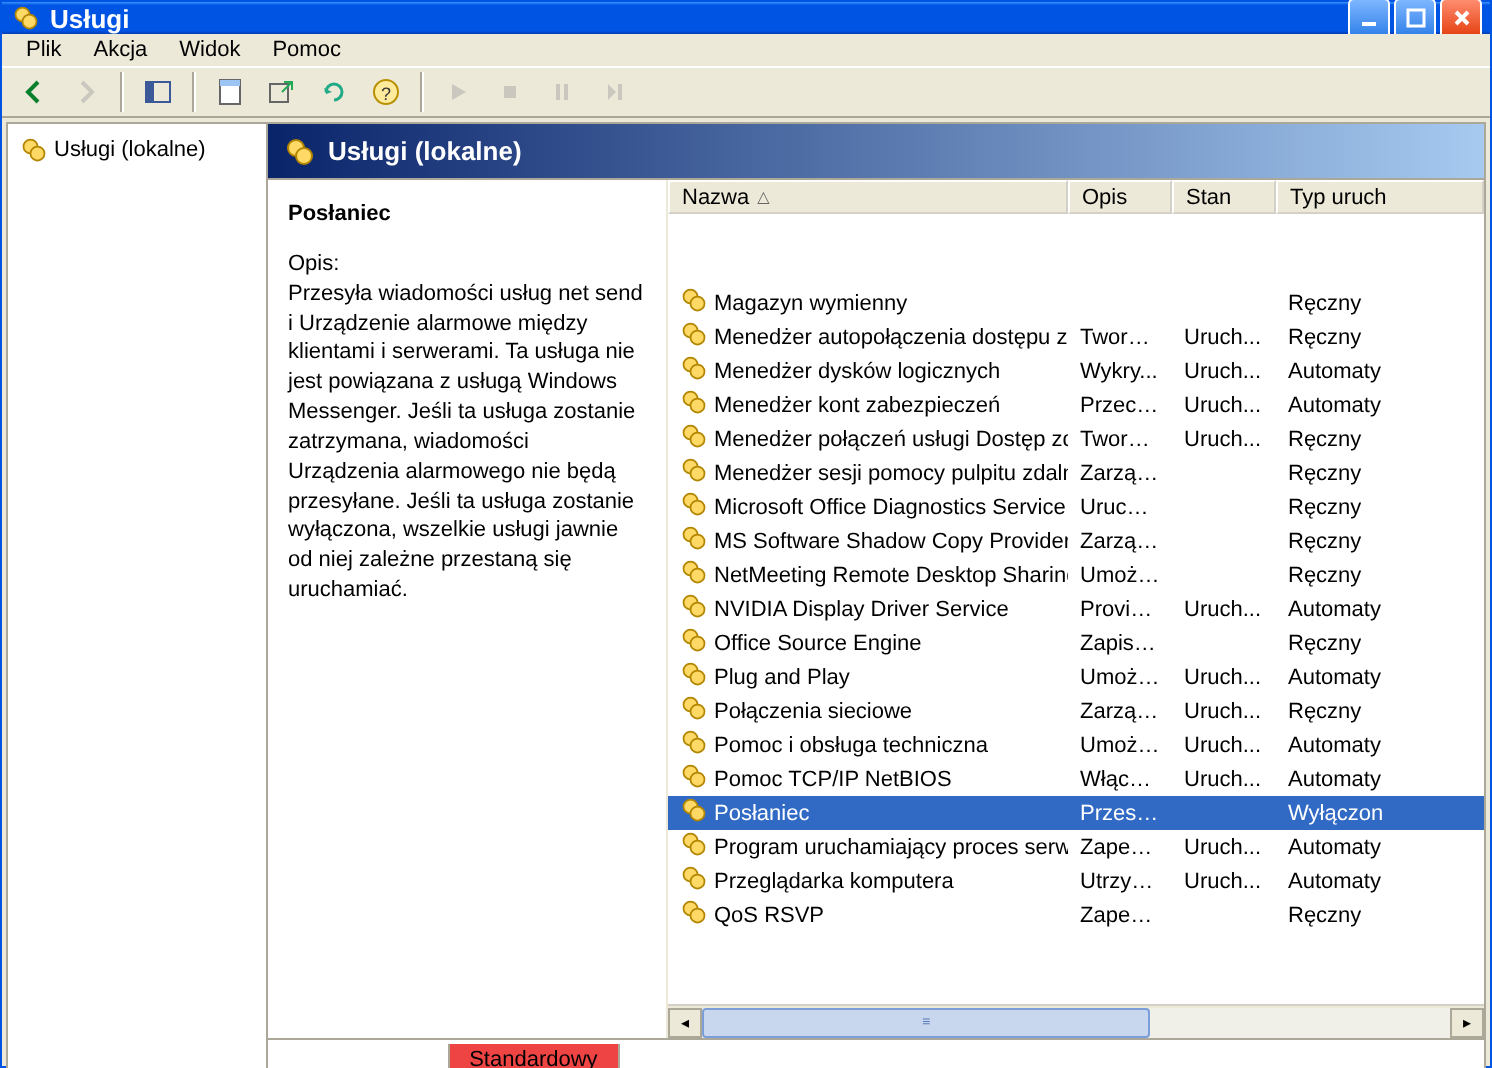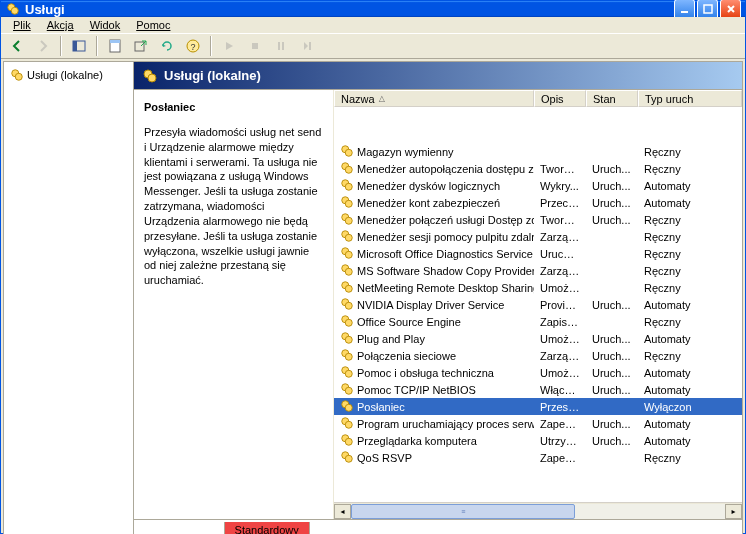--- a/index.html
+++ b/index.html
@@ -8,21 +8,21 @@
 
 .titlebar { height: 16px; background: linear-gradient(to bottom, #3a93ff 0%, #0054e3 10%, #0054e3 90%, #003db3 100%); display: flex; align-items: center; padding: 0 4px; color: #fff; font-size: 13px; font-weight: bold; }
 .titlebar .title-icon { width: 16px; height: 16px; margin-right: 4px; display: flex; align-items: center; justify-content: center; }
 .titlebar .title-text { flex: 1; }
 .winbtns { display: flex; gap: 2px; }
 .winbtn { width: 21px; height: 21px; border: 1px solid #fff; border-radius: 3px; display: flex; align-items: center; justify-content: center; font-family: Arial; }
 .winbtn.min, .winbtn.max { background: linear-gradient(to bottom, #7eb6ff, #2b7de8); }
 .winbtn.close { background: linear-gradient(to bottom, #ff8d70, #e33b0a); }
 .winbtn svg { width: 12px; height: 12px; }
 
-.menubar { height: 22px; background: #ece9d8; border-bottom: 1px solid #fff; display: flex; align-items: flex-start; padding: 0 4px; font-size: 11px; text-decoration: underline; }
+.menubar { height: 22px; background: #ece9d8; border-bottom: 1px solid #fff; display: flex; align-items: flex-start; padding: 0 4px; font-size: 11px; }
 .menubar span { padding: 2px 8px; cursor: default; }
 
 .toolbar { height: 28px; background: #ece9d8; border-bottom: 1px solid #aca899; display: flex; align-items: center; padding: 0 4px; gap: 2px; }
 .tbtn { width: 24px; height: 24px; display: flex; align-items: center; justify-content: center; border: 1px solid transparent; cursor: default; }
 .tbtn.disabled { opacity: 0.4; }
 .tsep { width: 1px; height: 20px; margin: 0 3px; border-left: 1px solid #aca899; border-right: 1px solid #fff; }
 .tbtn svg { width: 16px; height: 16px; }
 
 .content { flex: 1; display: flex; border: 1px solid #aca899; margin: 2px; background: #fff; }
 .tree { width: 130px; border-right: 1px solid #aca899; padding: 4px; font-size: 11px; }
@@ -196,20 +196,21 @@
         <svg width="16" height="16" viewBox="0 0 16 16">
             <circle cx="6" cy="6" r="4" fill="#ffd966" stroke="#b38600"></circle>
             <circle cx="10" cy="10" r="4" fill="#ffd966" stroke="#b38600"></circle>
           </svg>
         <span>Usługi (lokalne)</span>
       </div>
 
       <div class="body-area">
         <div class="desc-pane">
           <span class="desc-title">Posłaniec</span>
+          <span class="desc-label">Opis:</span>
           <span>Przesyła wiadomości usług net send i Urządzenie alarmowe między klientami i serwerami. Ta usługa nie jest powiązana z usługą Windows Messenger. Jeśli ta usługa zostanie zatrzymana, wiadomości Urządzenia alarmowego nie będą przesyłane. Jeśli ta usługa zostanie wyłączona, wszelkie usługi jawnie od niej zależne przestaną się uruchamiać.</span>
         </div>
 
         <div class="list-pane">
           <div class="list-header">
             <div class="col col-name">
                 <span>Nazwa</span> 
                 <span class="sort-ind">△</span>
               </div>
             <div class="col col-desc">Opis</div>

